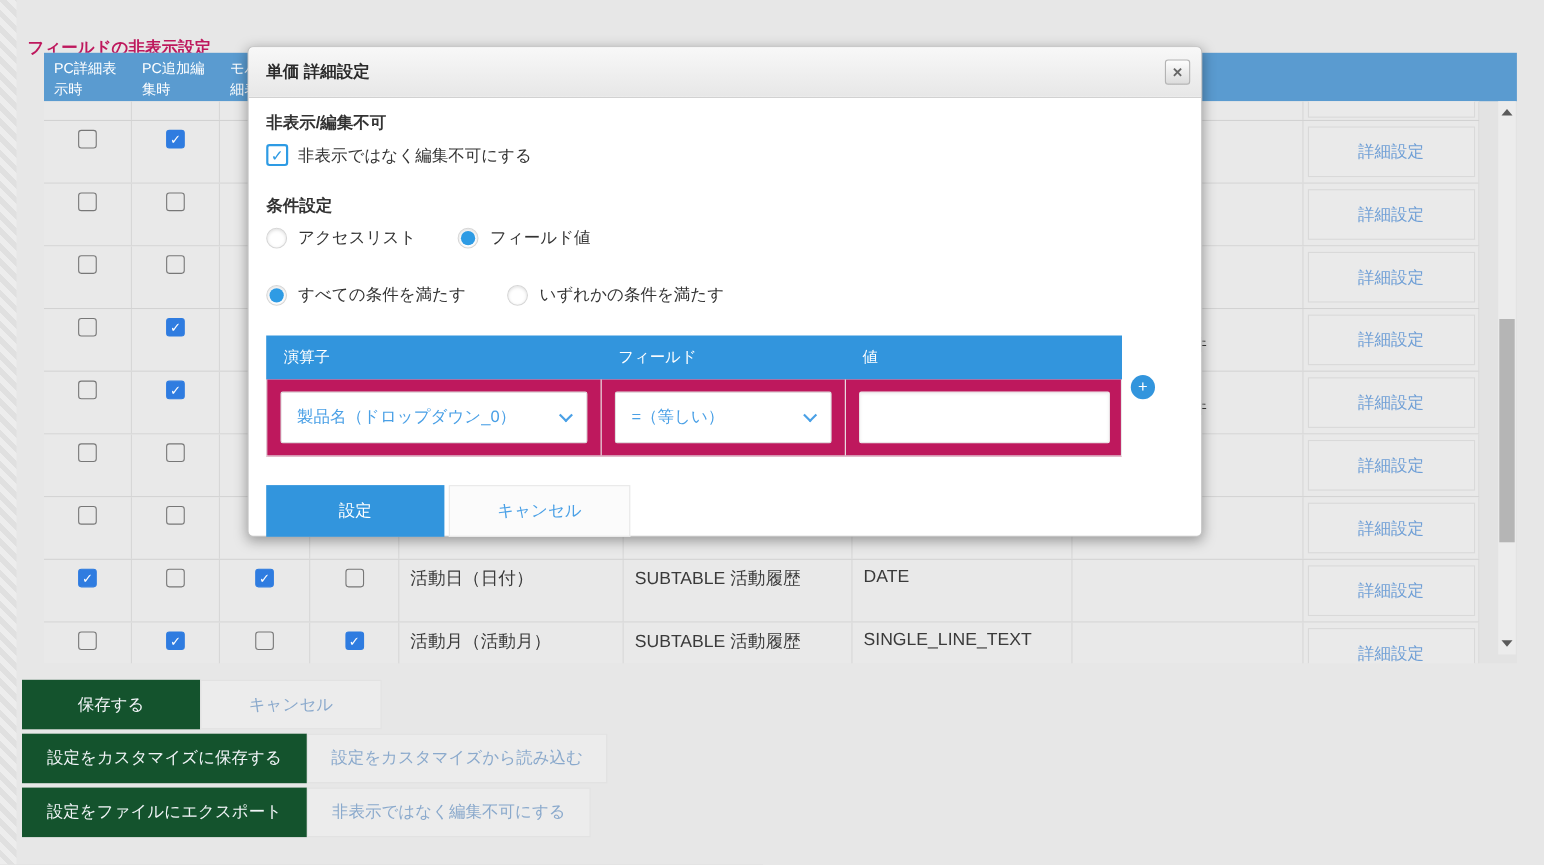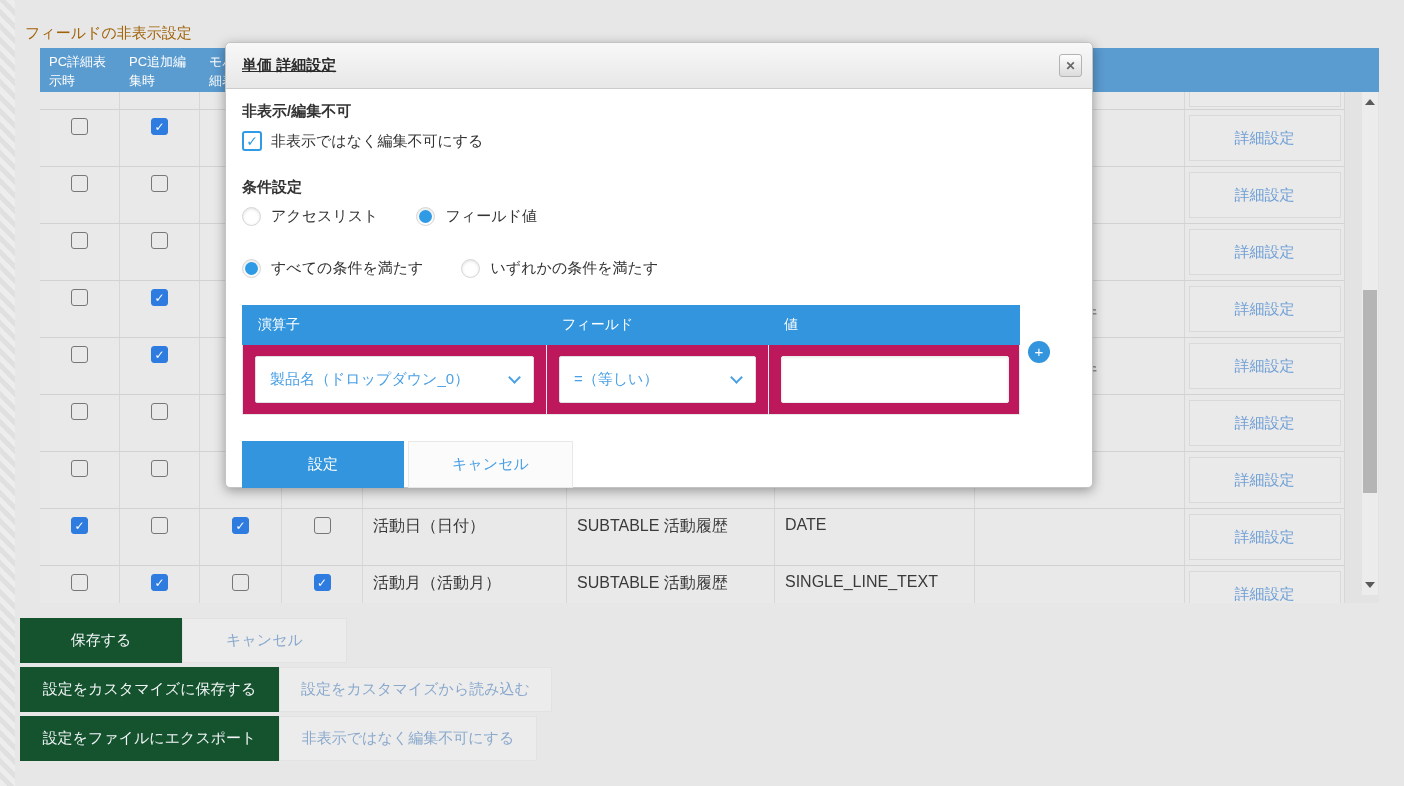--- a/index.html
+++ b/index.html
@@ -1,20 +1,20 @@
 <!DOCTYPE html>
 <html><head>
 <meta charset="utf-8">
 <style>
   * { margin:0; padding:0; box-sizing:border-box; }
   body { font-family:"Liberation Sans","DejaVu Sans",sans-serif; background:#d9d9d9; }
   .page { position:relative; width:1404px; height:786px; background:#e7e7e7; overflow:hidden; }
   .stripes { position:absolute; left:0; top:0; width:15px; height:786px;
     background:repeating-linear-gradient(45deg,#ededed 0 5px,#e0e0e0 5px 10px); }
-  .page-title { position:absolute; left:25px; top:24px; font-size:15px; font-weight:normal; color:#a16207; }
+  .page-title { position:absolute; left:25px; top:34px; font-size:15px; font-weight:bold; color:#be185d; }
 
   
   .table-area { position:absolute; left:40px; top:48px; width:1339px; height:555px; background:#e3e3e3; }
   .thead { display:grid; grid-template-columns:80px 80px 82px 81px 204px 208px 200px 210px 1fr;
     height:44px; background:#5a9bd0; }
   .th { color:#fff; font-size:13px; line-height:1.45; padding:5px 5px 0 9px; overflow:hidden; }
   .tbody { position:relative; width:1305px; height:511px; overflow:hidden; }
   .tr { display:grid; grid-template-columns:80px 80px 82px 81px 204px 208px 200px 210px 160px;
     height:57px; background:#e9e9e9; border-bottom:1px solid #d2d2d2; }
   .tr.sliver { height:18px; }
@@ -47,21 +47,21 @@
   .btn.secondary { background:#ececec; color:#8aa9cc; border:1px solid #e2e2e2; }
   .w-save { width:162px; } .w-cancel { width:165px; }
   .w-savec { width:259px; } .w-loadc { width:273px; }
   .w-exp { width:259px; } .w-imp { width:258px; }
 
   
   .modal { position:absolute; left:225px; top:42px; width:868px; height:446px; background:#fff;
     border:1px solid #c3c3c3; border-radius:5px; box-shadow:0 3px 12px rgba(0,0,0,.35); z-index:10; }
   .modal-header { height:46px; background:linear-gradient(#f8f8f8,#e7e7e7); border-bottom:1px solid #ccc;
     border-radius:5px 5px 0 0; display:flex; align-items:center; padding:0 16px; position:relative; }
-  .modal-title { font-size:15px; font-weight:bold; color:#2b2b2b;text-decoration:underline; }
+  .modal-title { font-size:15px; font-weight:bold; color:#2b2b2b; }
   .modal-close { position:absolute; right:10px; top:11px; width:23px; height:23px; border:1px solid #b3b3b3;
     border-radius:3px; background:linear-gradient(#fdfdfd,#dcdcdc); color:#666; font-size:12px; font-weight:bold;
     display:flex; align-items:center; justify-content:center; cursor:pointer; line-height:1; }
   .modal-body { padding:13px 16px 0 16px; }
   .sec-heading { font-size:15px; font-weight:bold; color:#333; margin-bottom:10px; }
   .mcb-row { display:flex; align-items:center; gap:9px; margin-bottom:27px; }
   .mcb { width:20px; height:20px; border:2px solid #2e9be4; border-radius:3px; background:#fff;
     display:flex; align-items:center; justify-content:center; cursor:pointer; }
   .mcb .mark { display:none; color:#2e9be4; font-size:14px; font-weight:bold; line-height:1; }
   .mcb.checked .mark { display:block; }

